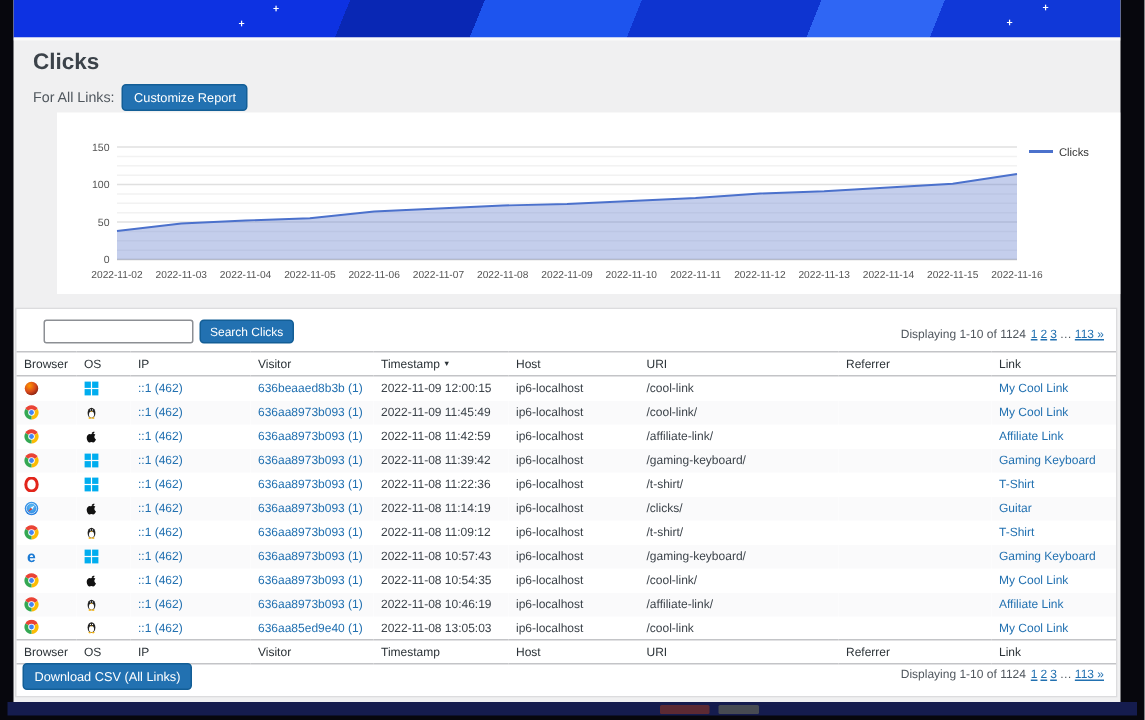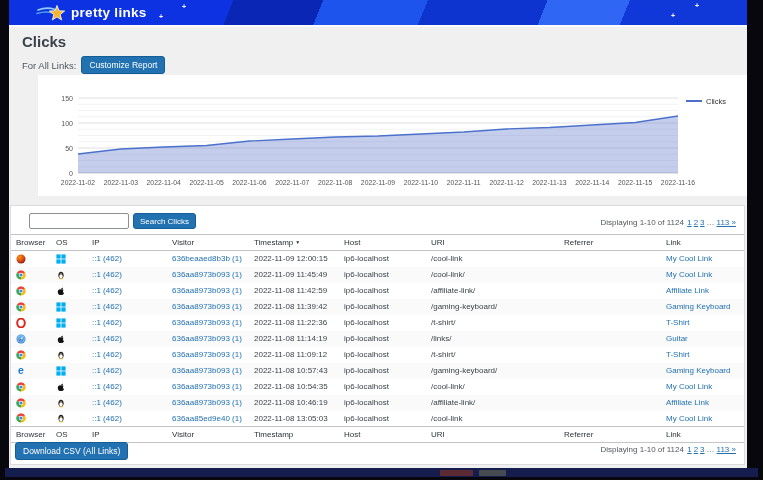--- a/index.html
+++ b/index.html
@@ -79,28 +79,20 @@
   .bottombar { position:absolute; left:5px; top:468px; width:753px; height:9px; background:#151c4e; }
   .bb-accent-red { position:absolute; left:440px; top:470px; width:33px; height:6px; background:#5c2a33; border-radius:1px; }
   .bb-accent-gray { position:absolute; left:479px; top:470px; width:27px; height:6px; background:#474b52; border-radius:1px; }
 </style>
 </head>
 <body>
 
 <div class="page">
 
   <div class="topbar">
-    <div class="logo">
-      <svg class="logo-mark" width="30" height="18" viewBox="0 0 30 18">
-        <path d="M2 6 C8 3.6 14 3.8 18.5 5.2" stroke="#8ecdf8" stroke-width="1.7" fill="none" stroke-linecap="round"></path>
-        <path d="M1 9.5 C7 7.6 12 7.7 16 8.6" stroke="#4b9fe8" stroke-width="1.7" fill="none" stroke-linecap="round"></path>
-        <polygon points="21,1.5 23,6.75 28.6,7.03 24.2,10.55 25.7,16 21,12.9 16.3,16 17.8,10.55 13.4,7.03 19,6.75" fill="#f5b52e" stroke="#ffffff" stroke-width="0.8"></polygon>
-      </svg>
-      <span class="logo-text">pretty links</span>
-    </div>
     <span class="sparkle" style="left:150px; top:13px;">+</span>
     <span class="sparkle" style="left:173px; top:3px;">+</span>
     <span class="sparkle" style="left:662px; top:12px;">+</span>
     <span class="sparkle" style="left:686px; top:2px;">+</span>
   </div>
 
   <h1 class="page-title">Clicks</h1>
 
   <div class="scope-row">
     <span class="scope-label">For All Links:</span>
@@ -298,21 +290,21 @@
                   <path d="M2.8 7.2 L4.5 4.5 L5.5 5.5 Z" fill="#e03b31"></path>
                 </svg></span></td>
             <td><span class="icon"><svg viewBox="0 0 10 10" width="10" height="10">
                   <path d="M5.1 2.6 C5.6 1.9 6.5 1.7 7 1.8 C7 2.4 6.7 3 6.1 3.2 C5.6 3.4 5.2 3.2 5.1 2.6 Z" fill="#111"></path>
                   <path d="M5 3.4 C5.8 3 7 3.1 7.6 3.9 C6.9 4.4 6.7 5.2 7.1 6 C7.4 6.6 7.8 6.9 8 7 C7.6 8 6.9 9 6.1 9 C5.6 9 5.4 8.7 4.9 8.7 C4.4 8.7 4.1 9 3.7 9 C2.8 9 1.8 7.3 1.8 5.8 C1.8 4.2 2.9 3.3 3.9 3.3 C4.4 3.3 4.7 3.6 5 3.4 Z" fill="#111"></path>
                 </svg></span></td>
             <td><a href="#">::1 (462)</a></td>
             <td><a href="#">636aa8973b093 (1)</a></td>
             <td>2022-11-08 11:14:19</td>
             <td>ip6-localhost</td>
-            <td>/links/</td>
+            <td>/clicks/</td>
             <td></td>
             <td><a href="#">Guitar</a></td>
           </tr>
           <tr>
             <td><span class="icon"><svg viewBox="0 0 10 10" width="10" height="10">
                   <path d="M5,5 L0.9,2.7 A4.6,4.6 0 0 1 9.1,2.7 Z" fill="#ea4335"></path>
                   <path d="M5,5 L9.1,2.7 A4.6,4.6 0 0 1 5,9.6 Z" fill="#fbbc05"></path>
                   <path d="M5,5 L5,9.6 A4.6,4.6 0 0 1 0.9,2.7 Z" fill="#34a853"></path>
                   <circle cx="5" cy="5" r="2.2" fill="#fff"></circle>
                   <circle cx="5" cy="5" r="1.6" fill="#4285f4"></circle>

